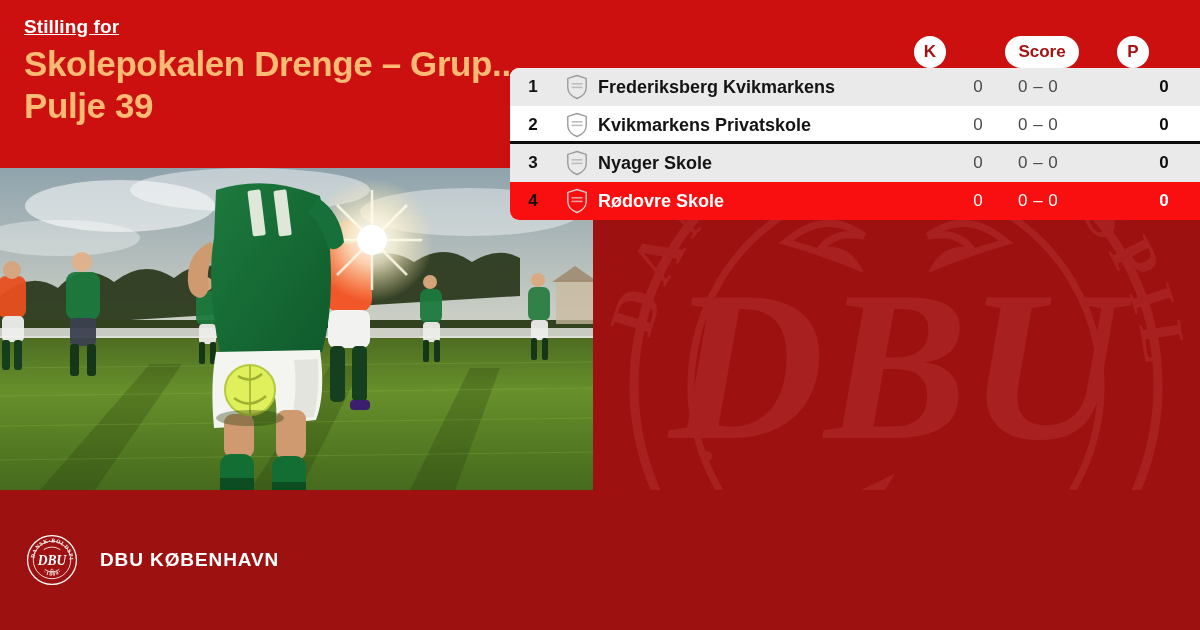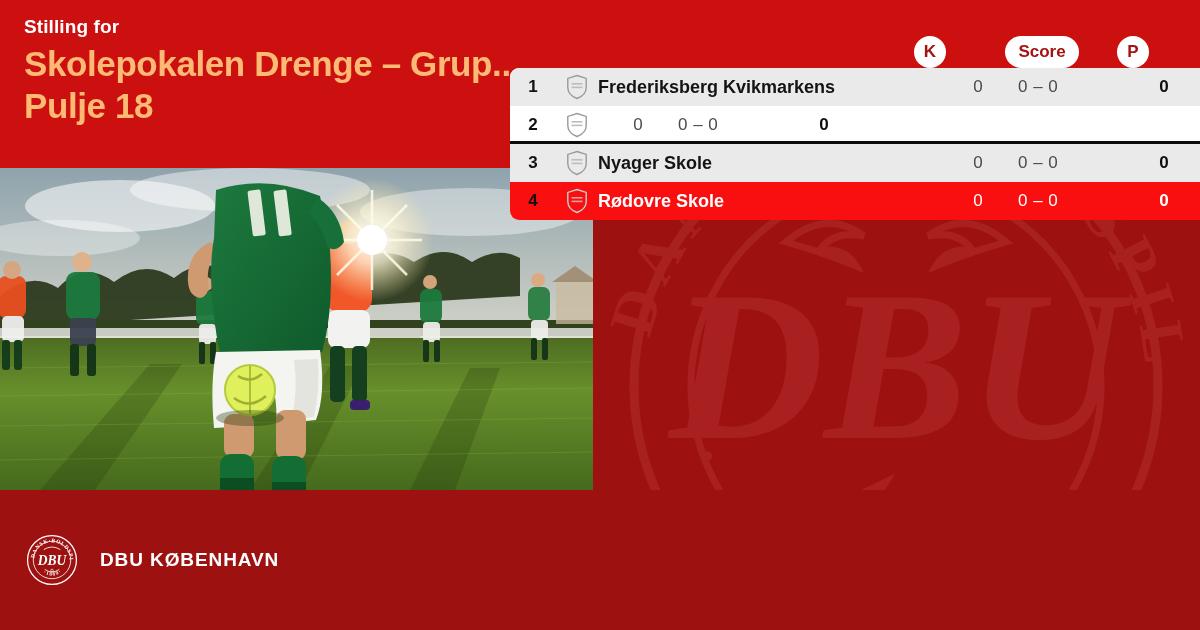--- a/index.html
+++ b/index.html
@@ -44,20 +44,21 @@
   }
 
   .kicker {
     font-size: 19px;
     font-weight: bold;
     color: #ffffff;
     letter-spacing: 0.1px;
     line-height: 22px;
     margin-bottom: 5px;
     white-space: nowrap;
+    text-decoration: underline;
   }
 
   .headline {
     font-size: 35px;
     font-weight: bold;
     color: #fdba74;
     line-height: 42px;
     letter-spacing: -0.4px;
     white-space: nowrap;
   }
@@ -412,21 +413,21 @@
       <ellipse cx="250" cy="250" rx="34" ry="8" fill="#20360c" opacity="0.35"></ellipse>
     </svg>
   </div>
 
   <div class="header-band"></div>
 
   <div class="title-block">
     <div class="kicker">Stilling for</div>
     <div class="headline">
       <div class="headline-line1">Skolepokalen Drenge – Grup...</div>
-      <div>Pulje 18</div>
+      <div>Pulje 39</div>
     </div>
   </div>
 
   <div class="col-headers">
     <div class="hdr-pill hdr-k">K</div>
     <div class="hdr-pill hdr-score">Score</div>
     <div class="hdr-pill hdr-p">P</div>
   </div>
 
   <div class="table-wrap">
@@ -448,20 +449,21 @@
 
     <div class="row plain divider-after">
       <div class="c-rank">2</div>
       <div class="c-crest">
         <svg width="22" height="26" viewBox="0 0 22 26" aria-hidden="true">
           <path d="M11 1.5 L20.2 4.4 L20.2 13.5 Q20.2 21 11 24.5 Q1.8 21 1.8 13.5 L1.8 4.4 Z" fill="none" stroke="#9a9a9a" stroke-width="1.4"></path>
           <rect x="5.5" y="9" width="11" height="1.6" fill="#bdbdbd"></rect>
           <rect x="5.5" y="12.6" width="11" height="1.6" fill="#bdbdbd"></rect>
         </svg>
       </div>
+      <div class="c-team">Kvikmarkens Privatskole</div>
       <div class="c-k">0</div>
       <div class="c-score">0 – 0</div>
       <div class="c-p">0</div>
     </div>
 
     <div class="row alt">
       <div class="c-rank">3</div>
       <div class="c-crest">
         <svg width="22" height="26" viewBox="0 0 22 26" aria-hidden="true">
           <path d="M11 1.5 L20.2 4.4 L20.2 13.5 Q20.2 21 11 24.5 Q1.8 21 1.8 13.5 L1.8 4.4 Z" fill="none" stroke="#9a9a9a" stroke-width="1.4"></path>

